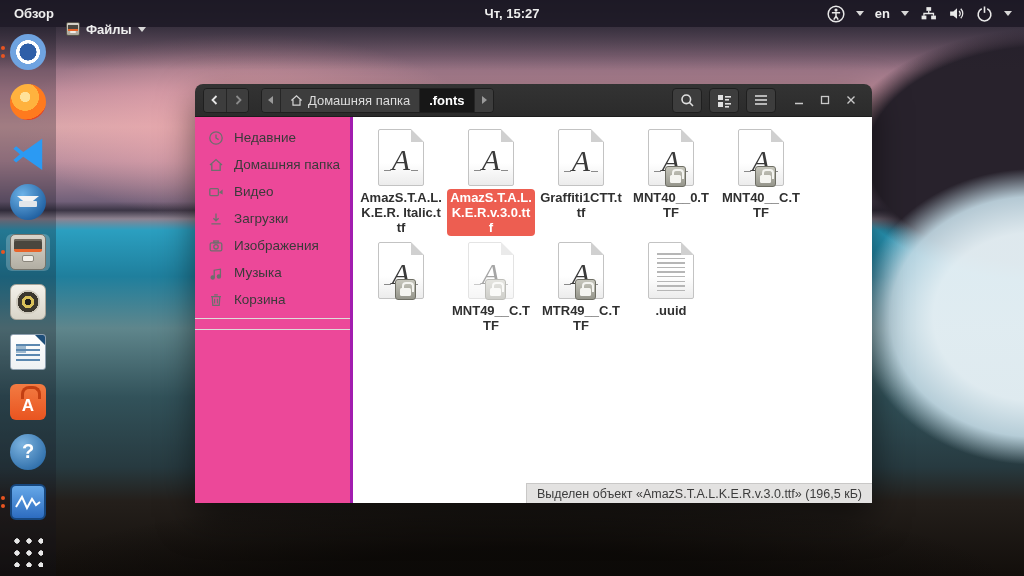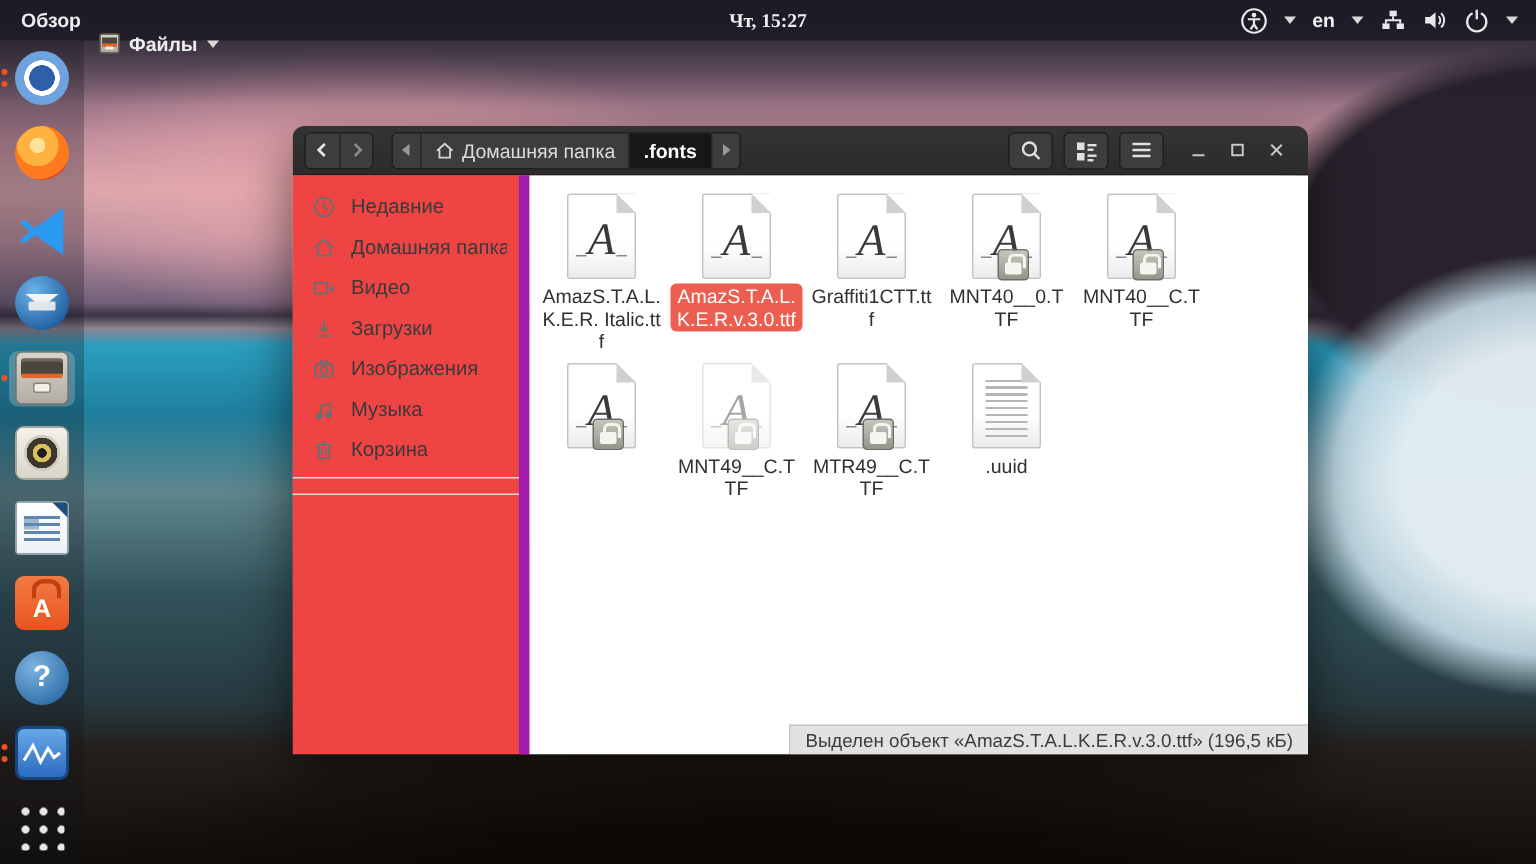--- a/index.html
+++ b/index.html
@@ -23,21 +23,21 @@
 
   
   .topbar{
     position:absolute; left:0; top:0; right:0; height:27px;
     background:rgba(28,25,36,.82);
     display:flex; align-items:center; color:#eee; font-size:13px;
   }
   .tb-left{ display:flex; align-items:center; gap:12px; padding-left:14px; }
   .tb-activities{ font-weight:700; }
   .tb-appmenu{ display:flex; align-items:center; gap:6px; font-weight:700;margin-top:31px; }
-  .tb-clock{ position:absolute; left:50%; transform:translateX(-50%); font-weight:700;font-family:Liberation Serif, serif; }
+  .tb-clock{ position:absolute; left:50%; transform:translateX(-50%); font-weight:700; }
   .tb-right{ position:absolute; right:0; top:0; height:27px; display:flex; align-items:center; gap:11px; padding-right:12px; }
   .caret{ width:0; height:0; border-left:4px solid transparent; border-right:4px solid transparent; border-top:5px solid #d8d8d8; display:inline-block; }
   .tb-lang{ font-weight:700; color:#f0f0f0; }
   .mini-cabinet{ width:14px; height:14px; background:linear-gradient(#d8d4ca,#a9a59a); border-radius:2px; border:1px solid #55524a; position:relative; }
   .mini-cabinet::before{ content:''; position:absolute; left:1px; right:1px; top:2px; height:4px; background:#4a463e; border-bottom:2px solid #e8642a; }
   .mini-cabinet::after{ content:''; position:absolute; left:3px; right:3px; bottom:2px; height:2px; background:#efece6; border-radius:1px; }
   .tb-icon{ display:flex; align-items:center; }
 
   
   .dock{
@@ -104,21 +104,21 @@
   .pathseg.current{ background:#171717; color:#fff; font-weight:700; }
   .hb-spacer{ flex:1; }
   .hb-btn{ width:30px; height:25px; background:#3d3d3d; border:1px solid #1f1f1f; border-radius:4px;
     display:flex; align-items:center; justify-content:center; margin-left:7px; color:#d6d6d6; }
   .winctl{ display:flex; align-items:center; margin-left:10px; }
   .wbtn{ width:26px; height:26px; display:flex; align-items:center; justify-content:center; color:#c9c9c9; }
 
   .winbody{ flex:1; display:flex; min-height:0; }
 
   
-  .sidebar{ width:158px; background:#ef4444; border-right:7px solid #a21caf; padding-top:7px; flex:none;
+  .sidebar{ width:158px; background:#ec4899; border-right:3px solid #a21caf; padding-top:7px; flex:none;
     font-size:13.5px; color:#3a3a3a; display:flex; flex-direction:column; }
   .srow{ height:27px; display:flex; align-items:center; gap:10px; padding:0 8px 0 13px; }
   .srow svg{ flex:none; color:#6e6e6e; }
   .srow .grow{ flex:1; white-space:nowrap; overflow:hidden; }
   .sep{ height:1px; background:#dddcda; margin:5px 0; }
   .eject{ width:22px; height:22px; border:1px solid #b9b8b6; border-radius:50%; display:flex; align-items:center; justify-content:center; color:#6e6e6e; background:#f7f6f4; }
 
   
   .content{ flex:1; background:#fff; position:relative; overflow:hidden; }
   .grid{ display:flex; flex-wrap:wrap; padding:6px 0 0 3px; }
@@ -133,21 +133,21 @@
   .glyphA::before{ left:-8px; } .glyphA::after{ right:-8px; }
   .textlines{ width:28px; height:40px; margin-top:4px;
     background:repeating-linear-gradient(180deg, #b6b6b6 0 1.5px, transparent 1.5px 4.6px); }
   .lock{ position:absolute; right:8px; bottom:-1px; width:21px; height:21px; border-radius:3px;
     background:linear-gradient(#c6c6bc,#95958b); border:1px solid #6e6e64; }
   .lock::before{ content:''; position:absolute; left:6px; top:2px; width:8px; height:8px;
     border:2px solid #f4f4f0; border-bottom:none; border-radius:4px 4px 0 0; }
   .lock::after{ content:''; position:absolute; left:4px; top:8px; width:11px; height:8px; background:#f4f4f0; border-radius:1.5px; }
   .faded{ opacity:.45; }
   .flabel{ margin-top:3px; max-width:88px; font-size:13px; line-height:1.16; color:#303030; text-align:center;
-    word-break:break-all; padding:1px 3px; border-radius:4px; }
+    word-break:break-all; padding:1px 3px; border-radius:4px;font-weight:bold; }
   .file.selected .flabel{ background:#ed5e51; color:#fff; }
 
   
   .statusbar{ position:absolute; right:0; bottom:0; height:20px; background:#e3e2e1; border:1px solid #c9c8c7;
     border-right:none; border-bottom:none; display:flex; align-items:center; padding:0 10px; font-size:12.5px; color:#3c3c3c; white-space:nowrap; }
 </style>
 </head>
 <body>
 
 <div class="wallpaper"></div>

